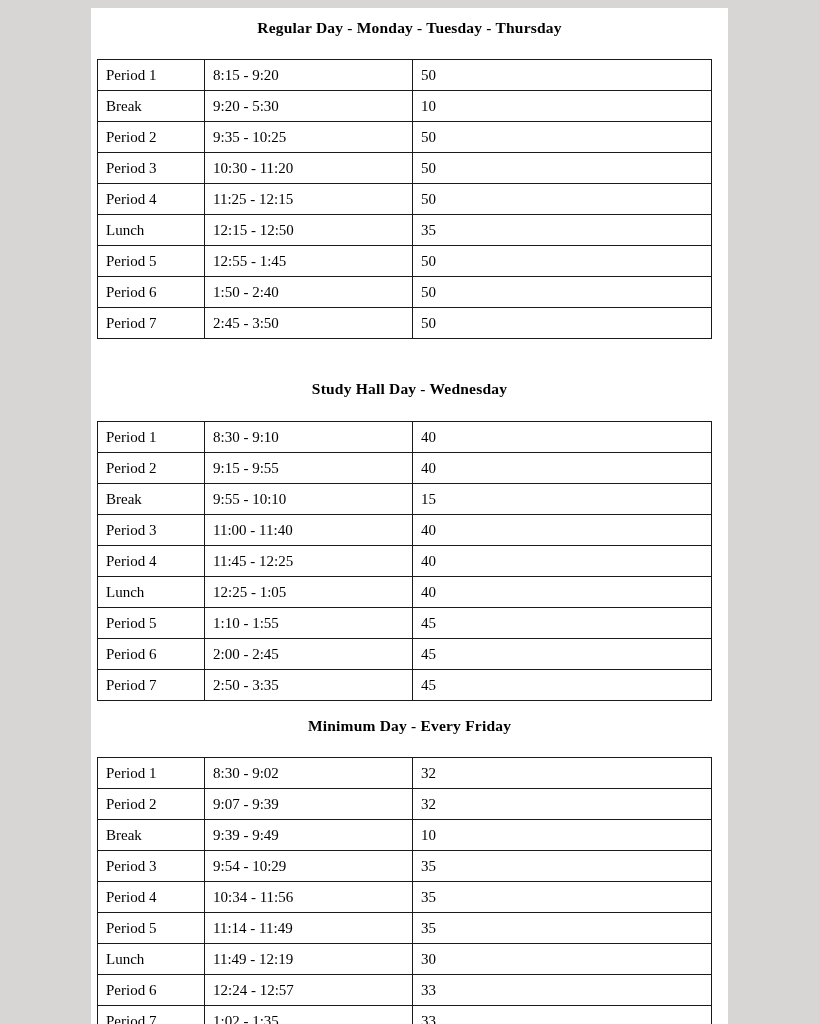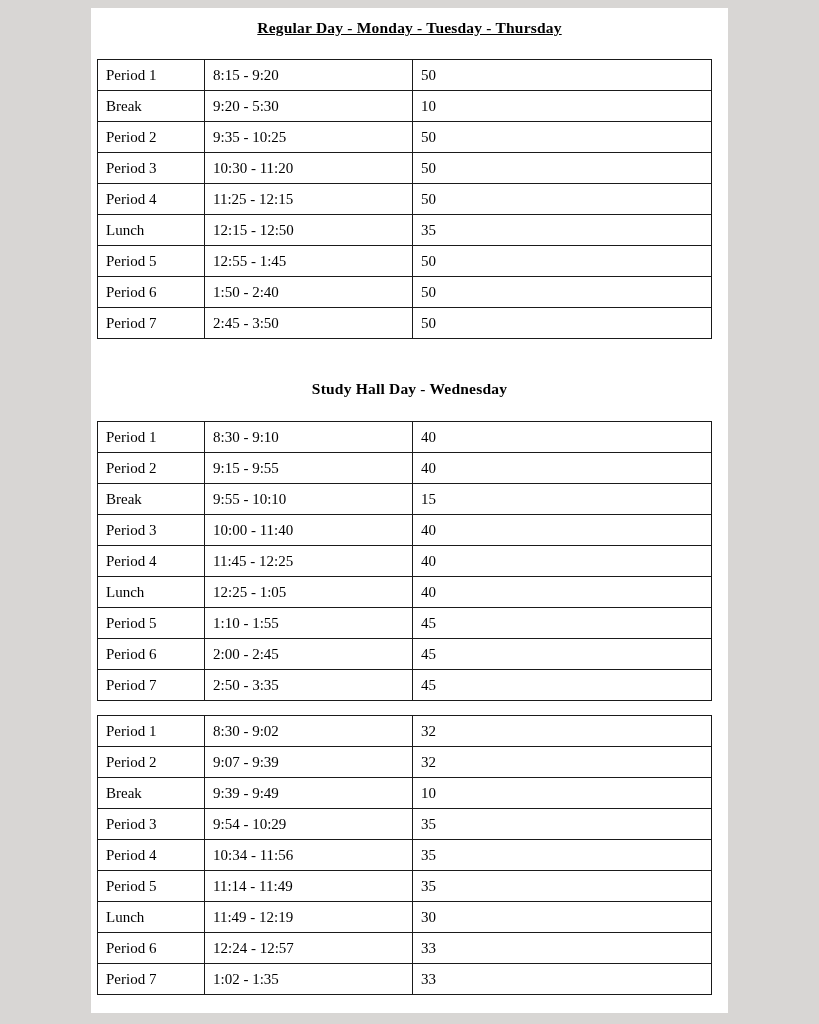--- a/index.html
+++ b/index.html
@@ -24,21 +24,21 @@
     background: #ffffff;
     box-sizing: border-box;
     padding: 0 6px 10px 6px;
   }
   .section-title {
     text-align: center;
     font-size: 15.5px;
     font-weight: 700;
     letter-spacing: 0.2px;
   }
-  .section-1 .section-title { margin: 0; padding-top: 11px; padding-bottom: 8px; text-decoration: underline; }
+  .section-1 .section-title { margin: 0; padding-top: 11px; padding-bottom: 8px; }
   .section-2 .section-title { margin: 0; padding-top: 41px; padding-bottom: 9px; }
   .section-3 .section-title { margin: 0; padding-top: 16px; padding-bottom: 8px; }
   table.schedule {
     border-collapse: collapse;
     width: 614px;
     table-layout: fixed;
     margin-top: 14px;
   }
   table.schedule td {
     border: 1px solid #1a1a1a;
@@ -136,21 +136,21 @@
               <td>9:15 - 9:55</td>
               <td>40</td>
             </tr>
             <tr>
               <td>Break</td>
               <td>9:55 - 10:10</td>
               <td>15</td>
             </tr>
             <tr>
               <td>Period 3</td>
-              <td>10:00 - 11:40</td>
+              <td>11:00 - 11:40</td>
               <td>40</td>
             </tr>
             <tr>
               <td>Period 4</td>
               <td>11:45 - 12:25</td>
               <td>40</td>
             </tr>
             <tr>
               <td>Lunch</td>
               <td>12:25 - 1:05</td>
@@ -169,20 +169,21 @@
             <tr>
               <td>Period 7</td>
               <td>2:50 - 3:35</td>
               <td>45</td>
             </tr>
           </tbody>
       </table>
     </section>
 
     <section class="section section-3">
+      <div class="section-title">Minimum Day - Every Friday</div>
       <table class="schedule">
         <colgroup>
             <col class="c1">
             <col class="c2">
             <col class="c3">
           </colgroup>
         <tbody>
             <tr>
               <td>Period 1</td>
               <td>8:30 - 9:02</td>

